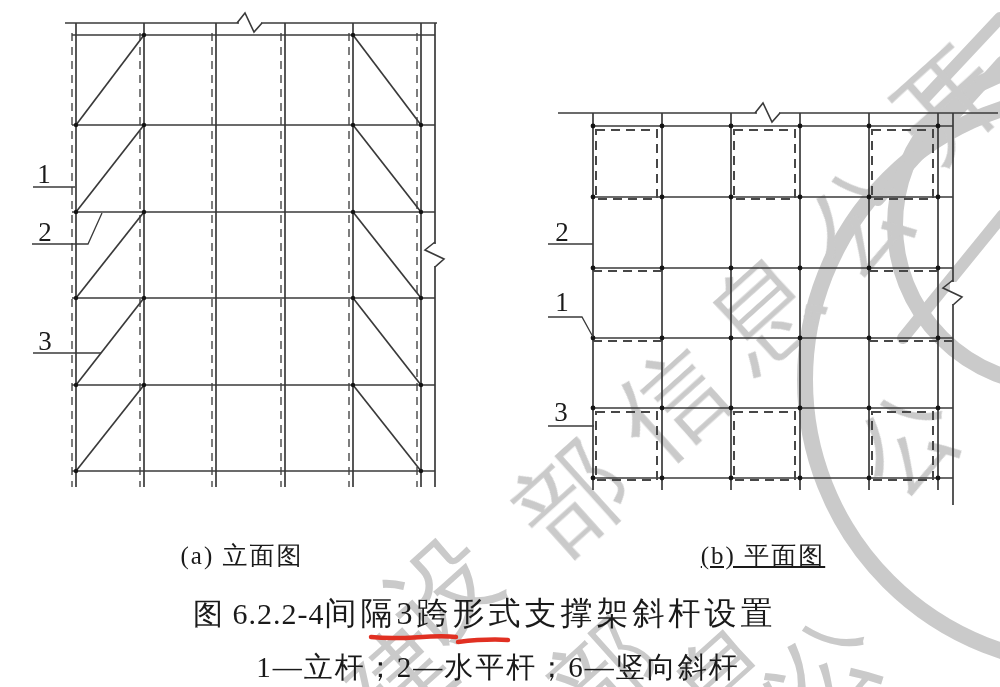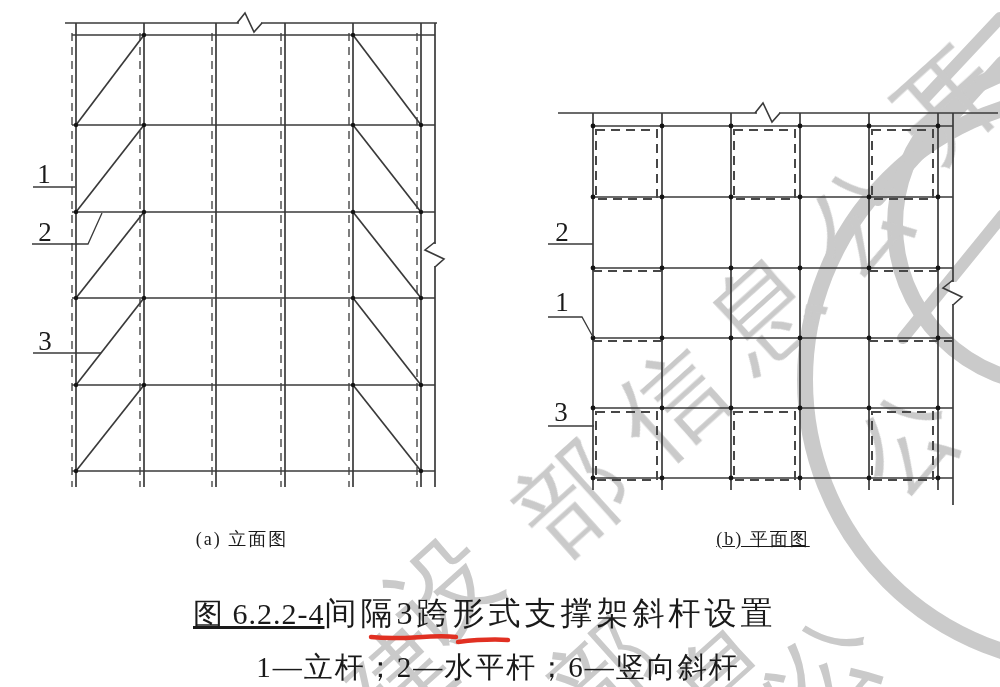--- a/index.html
+++ b/index.html
@@ -1,22 +1,22 @@
 <!DOCTYPE html>
 <html><head>
 <meta charset="utf-8">
 <style>
   html,body{margin:0;padding:0;background:#ffffff;}
   #canvas{position:relative;width:1000px;height:687px;background:#ffffff;overflow:hidden;
           font-family:"Liberation Serif", "DejaVu Serif", serif;}
   #drawing{position:absolute;left:0;top:0;}
   .cap{position:absolute;color:#1a1a1a;white-space:nowrap;}
-  .cap-sub{font-size:18px;letter-spacing:2px;transform:translateX(-50%);}
+  .cap-sub{font-size:25px;letter-spacing:2px;transform:translateX(-50%);margin-top:12px;}
   .cap-main{top:592px;left:193px;display:flex;align-items:baseline;}
-  .cap-figno{font-size:30px;letter-spacing:1px;text-decoration:underline;}
+  .cap-figno{font-size:30px;letter-spacing:1px;}
   .cap-title{font-size:32px;letter-spacing:4px;}
   .cap-legend{top:648px;left:498px;transform:translateX(-50%);font-size:29px;letter-spacing:2px;}
 </style>
 </head>
 <body>
 
 <div id="canvas">
   <svg id="drawing" width="1000" height="687" viewBox="0 0 1000 687">
       <g opacity="0.8">
         <circle cx="1090" cy="380" r="285" fill="none" stroke="#bdbdbd" stroke-width="16"></circle>

